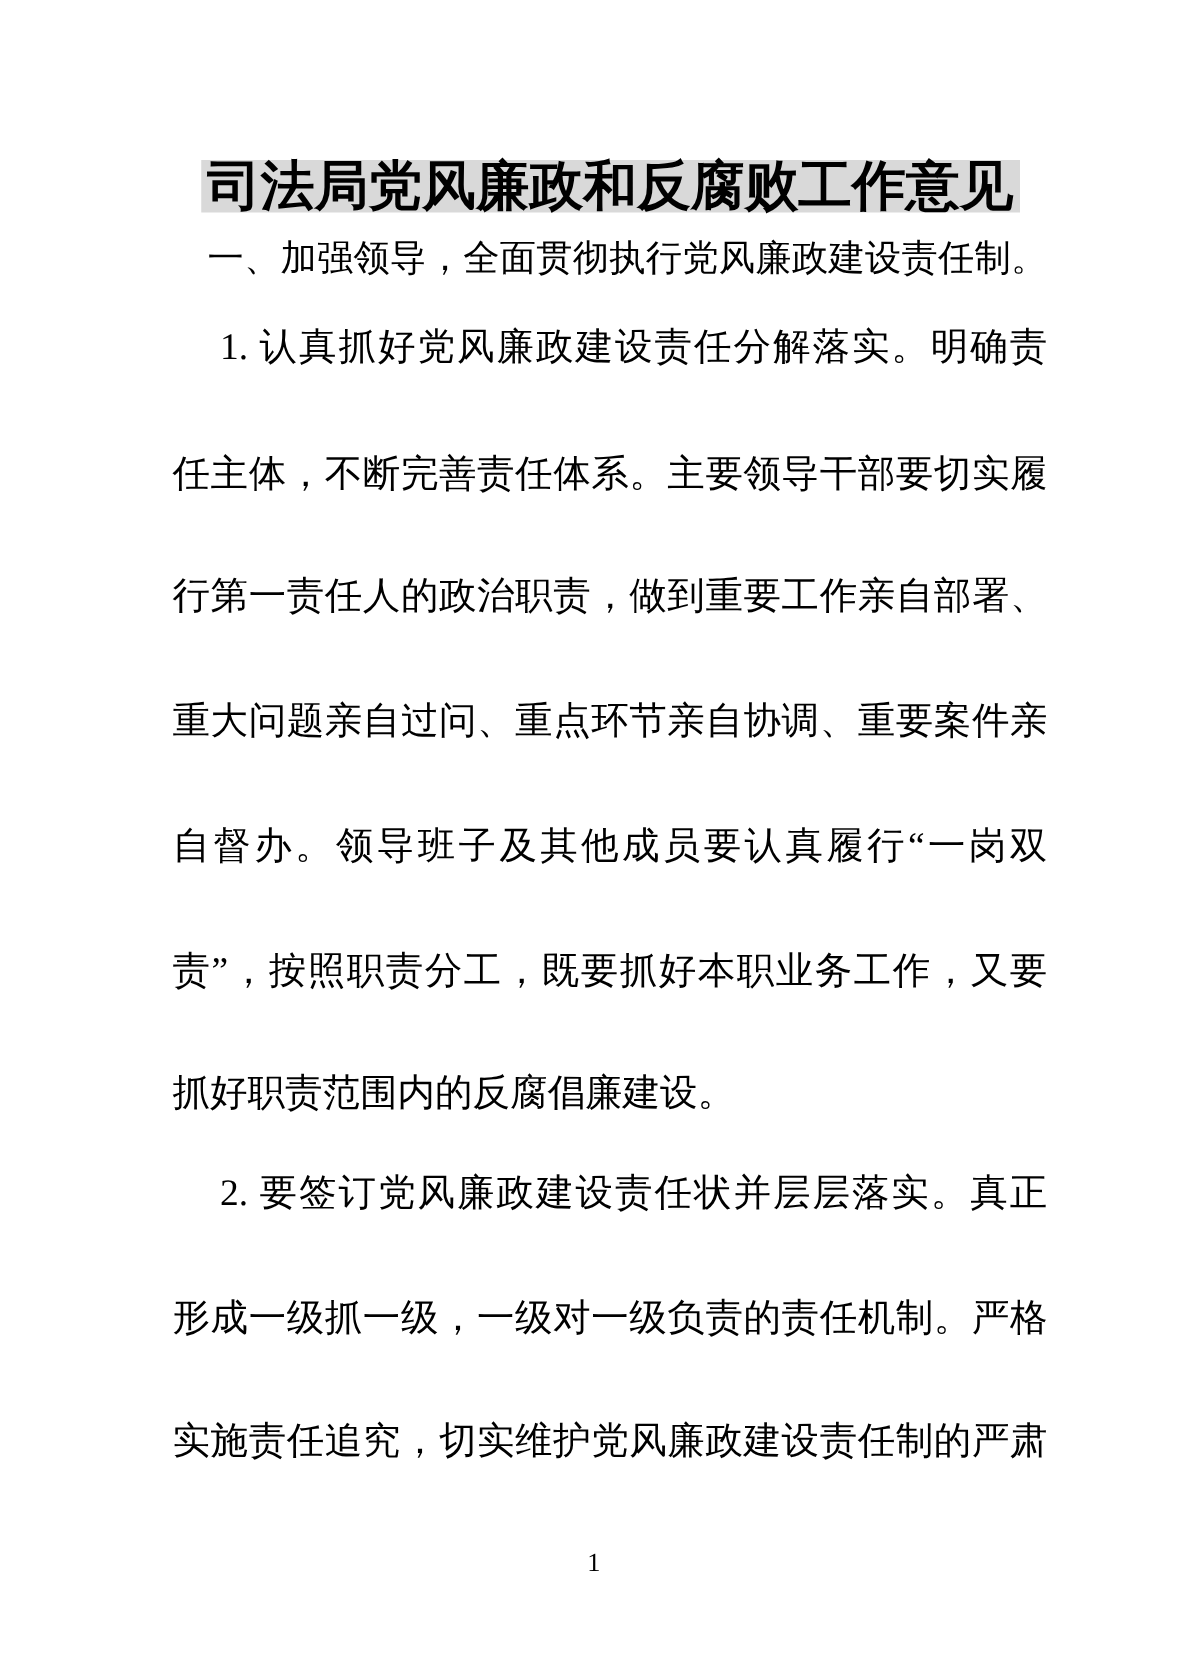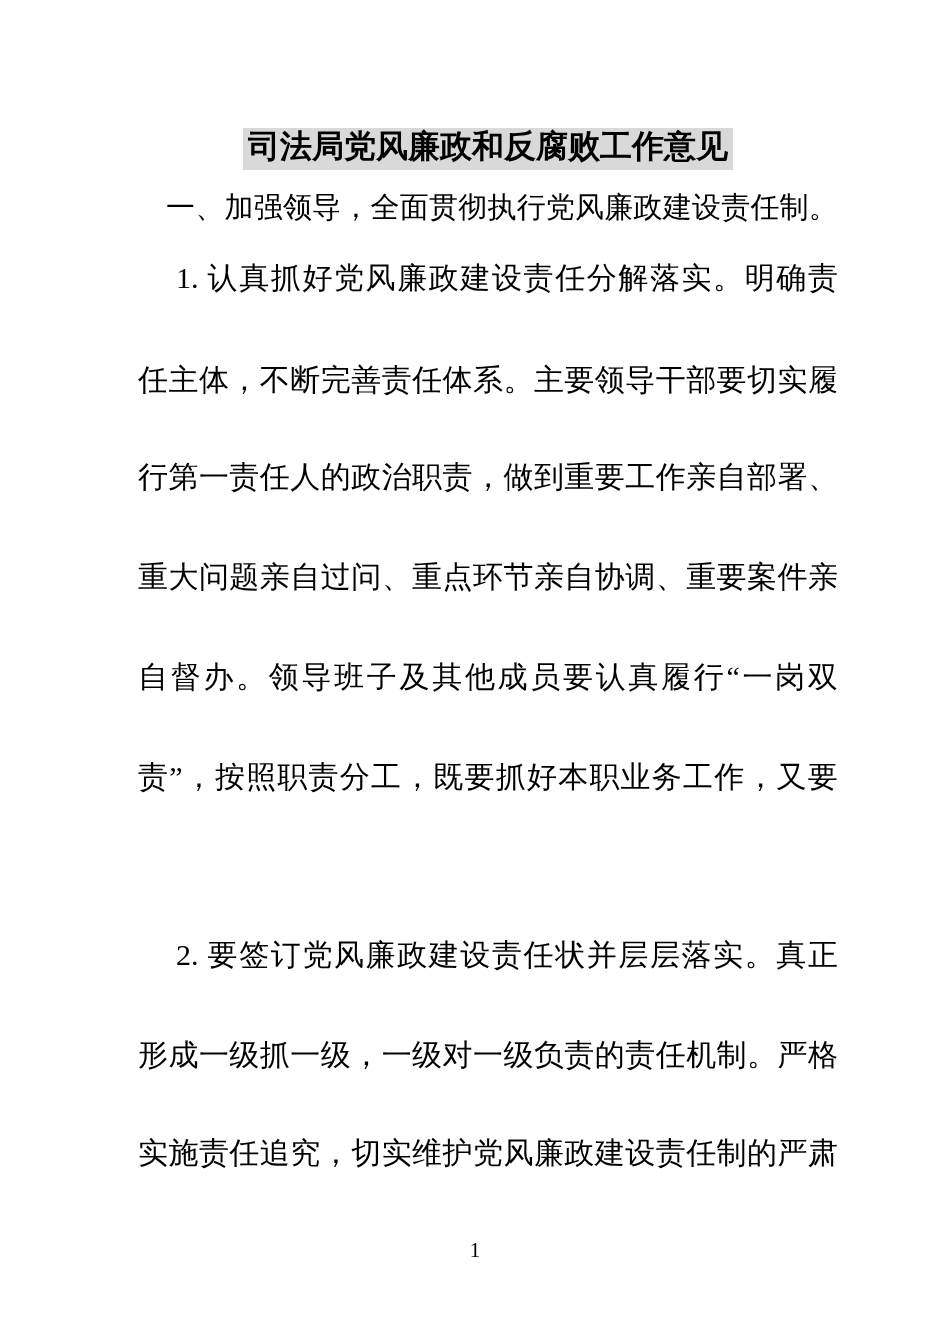--- a/index.html
+++ b/index.html
@@ -7,22 +7,22 @@
     width:950px;height:1344px;background:#ffffff;position:relative;
     font-family:"Liberation Serif","DejaVu Serif",serif;color:#000;
     overflow:hidden;
   }
   .page{position:absolute;left:0;top:0;width:950px;height:1344px;background:#ffffff;}
   .doc-title{
     position:absolute;left:138px;top:128px;width:700px;text-align:center;
   }
   .doc-title .hl{
     display:inline-block;background:#d9d9d9;
-    font-family:Liberation Mono, monospace;
-    font-weight:700;font-size:32px;line-height:42px;padding:0 5px;
+    font-family:Liberation Sans, sans-serif;
+    font-weight:700;font-size:43px;line-height:42px;padding:0 5px;
     letter-spacing:0px;white-space:nowrap;
   }
   .tline{
     position:absolute;left:138px;width:700px;height:50px;
     font-size:30px;line-height:50px;display:flex;align-items:center;
     white-space:nowrap;
   }
   .just{justify-content:space-between;}
   .tline span{display:block;white-space:pre;}
   .ind-a{padding-left:28px;width:672px;font-size:29px;}
@@ -219,20 +219,21 @@
       <span>本</span>
       <span>职</span>
       <span>业</span>
       <span>务</span>
       <span>工</span>
       <span>作</span>
       <span>，</span>
       <span>又</span>
       <span>要</span>
     </div>
+  <div class="tline t-l7">抓好职责范围内的反腐倡廉建设。</div>
 
   <div class="tline just ind-b t-l8">
       <span>2. </span>
       <span>要</span>
       <span>签</span>
       <span>订</span>
       <span>党</span>
       <span>风</span>
       <span>廉</span>
       <span>政</span>

